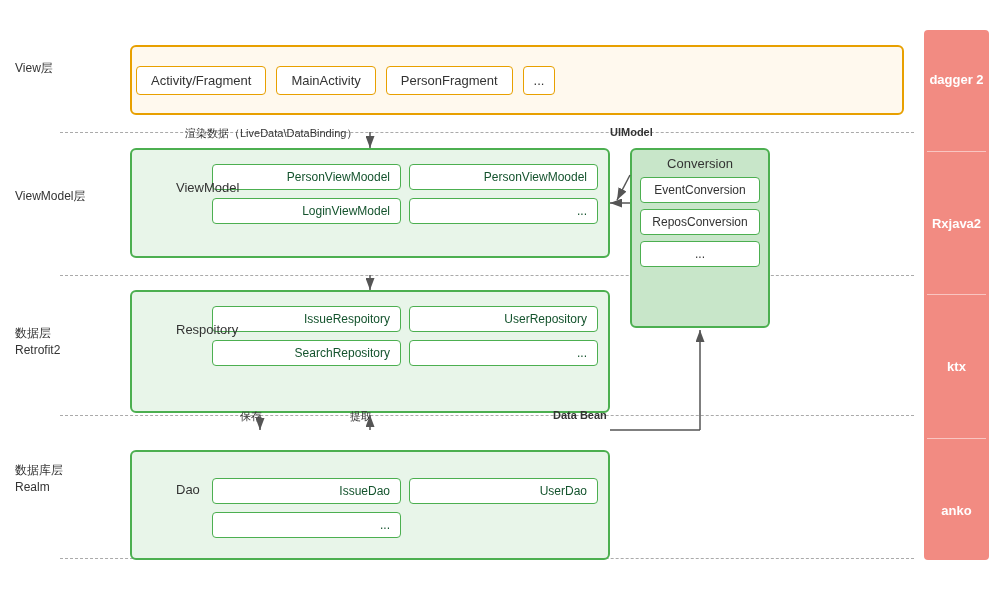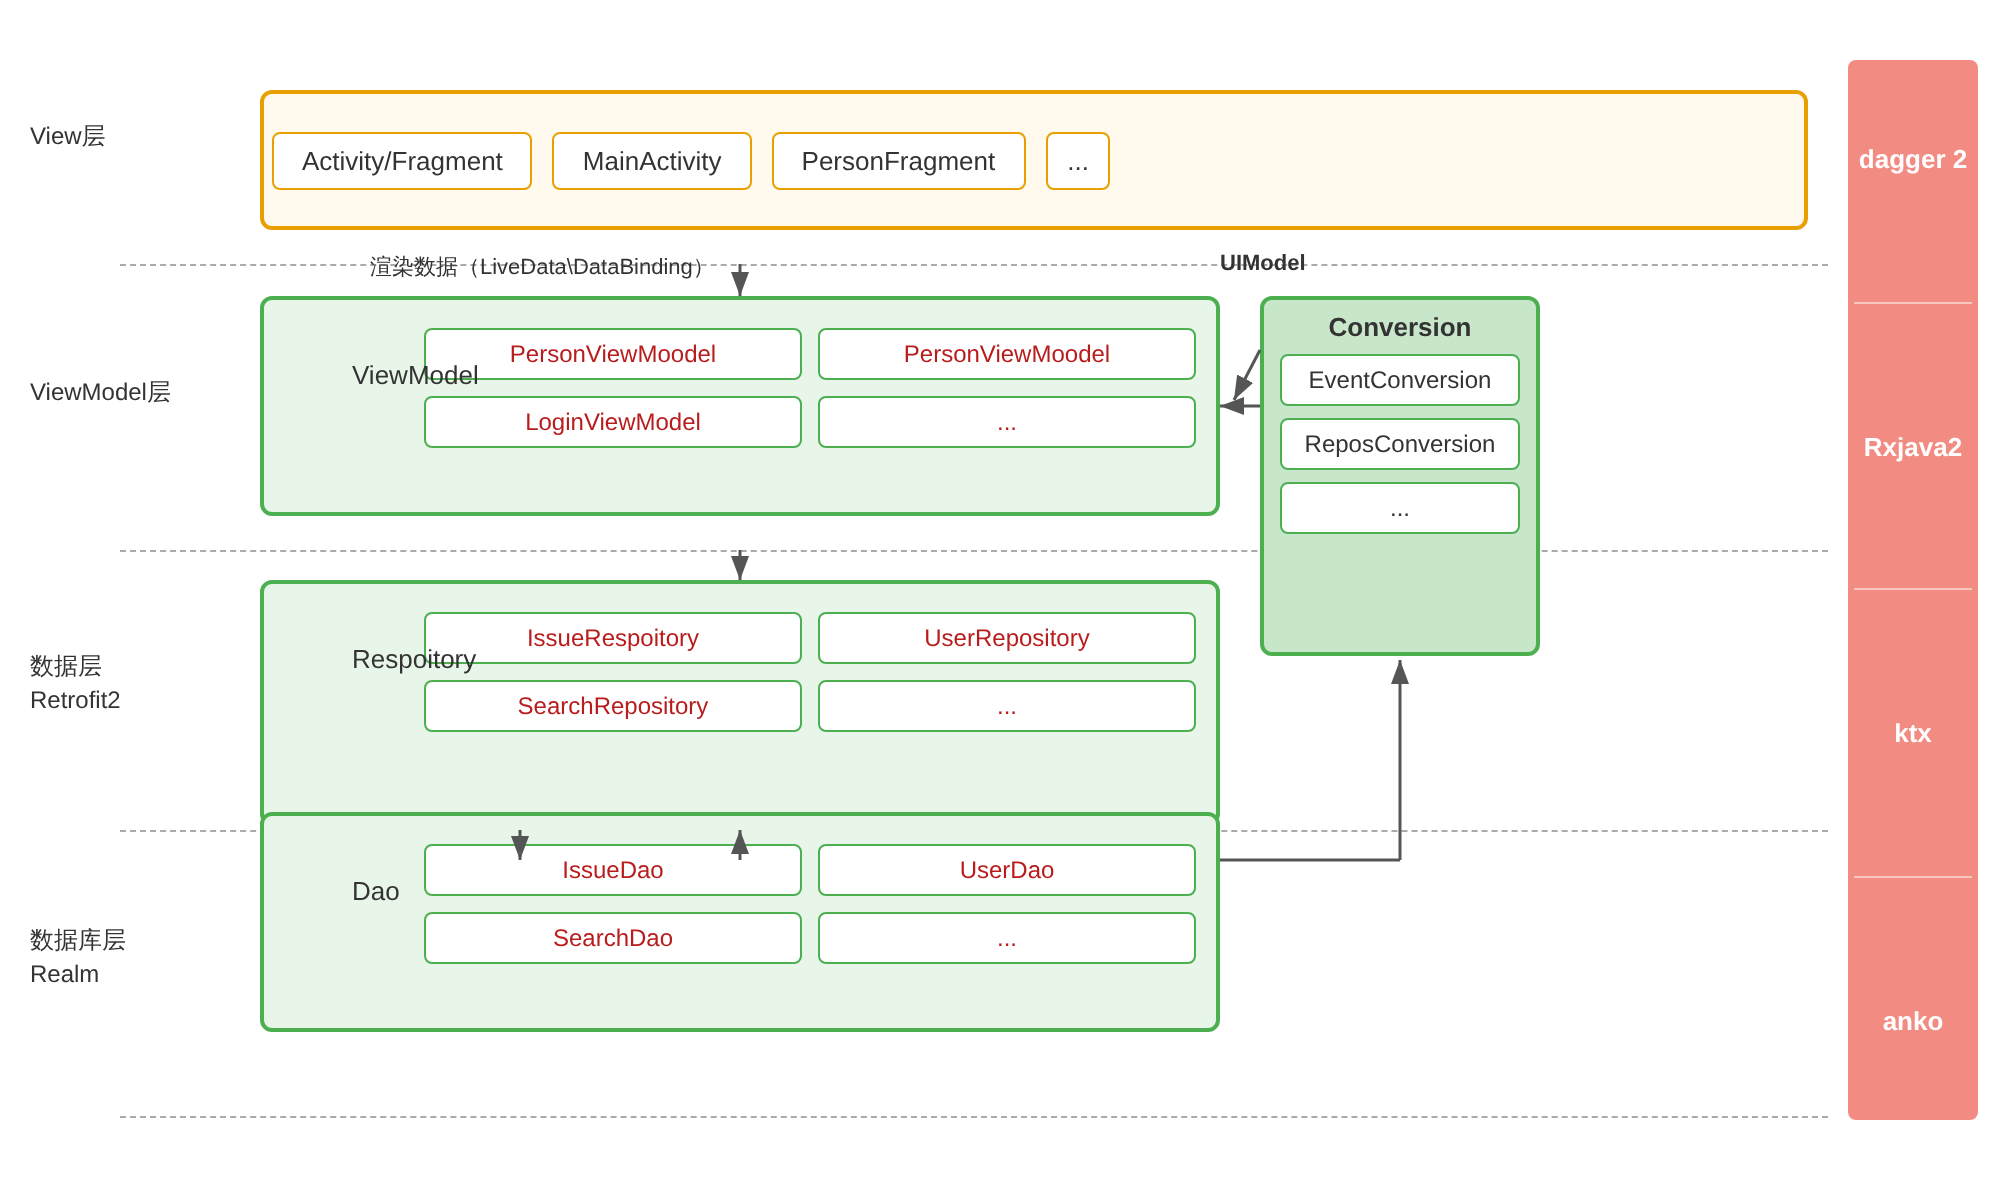--- a/index.html
+++ b/index.html
@@ -123,21 +123,21 @@
       height: 180px;
       border: 2px solid #4caf50;
       background: #c8e6c9;
       border-radius: 6px;
       padding: 6px 8px;
     }
 
     .conversion-title {
       text-align: center;
       font-size: 13px;
-      font-weight: bold;
+      font-weight: normal;
       color: #333;
       margin-bottom: 6px;
     }
 
     .conversion-inner-box {
       border: 1.5px solid #4caf50;
       background: #fff;
       border-radius: 4px;
       padding: 5px 8px;
       font-size: 12px;
@@ -155,28 +155,28 @@
       height: 123px;
       border: 2px solid #4caf50;
       background: #e8f5e9;
       border-radius: 6px;
       padding: 8px 10px;
     }
 
     
     .dao-layer-box {
       position: absolute;
-      top: 406px;
+      top: 450px;
       left: 130px;
       width: 480px;
       height: 110px;
       border: 2px solid #4caf50;
       background: #e8f5e9;
       border-radius: 6px;
-      padding: 8px 10px;
+      padding: 20px 10px;
     }
 
     .inner-label {
       font-size: 13px;
       color: #333;
       font-weight: 500;
       position: absolute;
       margin-left: 32px;
     }
 
@@ -186,22 +186,22 @@
       gap: 8px;
       margin-left: 70px;
     }
 
     .inner-box {
       border: 1.5px solid #4caf50;
       background: #fff;
       border-radius: 4px;
       padding: 5px 10px;
       font-size: 12px;
-      text-align: center;
-      color: #b91c1c;
+      text-align: right;
+      color: #14532d;
     }
 
     
     svg.arrows {
       position: absolute;
       top: 0;
       left: 0;
       width: 999px;
       height: 593px;
       pointer-events: none;
@@ -288,21 +288,20 @@
 
   <div class="annotation" style="top: 409px; left: 240px;">保存</div>
   <div class="annotation" style="top: 409px; left: 350px;">提取</div>
   <div class="annotation annotation-bold" style="top: 409px; left: 553px;">Data Bean</div>
 
   <div class="dao-layer-box">
     <span class="inner-label" style="top: 30px; left: 12px;">Dao</span>
     <div class="inner-grid" style="margin-top: 6px;">
       <div class="inner-box">IssueDao</div>
       <div class="inner-box">UserDao</div>
-      <div class="inner-box">SearchDao</div>
       <div class="inner-box">...</div>
     </div>
   </div>
 
   <svg class="arrows">
     <defs>
       <marker id="arrowhead" markerWidth="8" markerHeight="6" refX="8" refY="3" orient="auto">
         <polygon points="0 0, 8 3, 0 6" fill="#555"></polygon>
       </marker>
       <marker id="arrowhead-rev" markerWidth="8" markerHeight="6" refX="0" refY="3" orient="auto">

